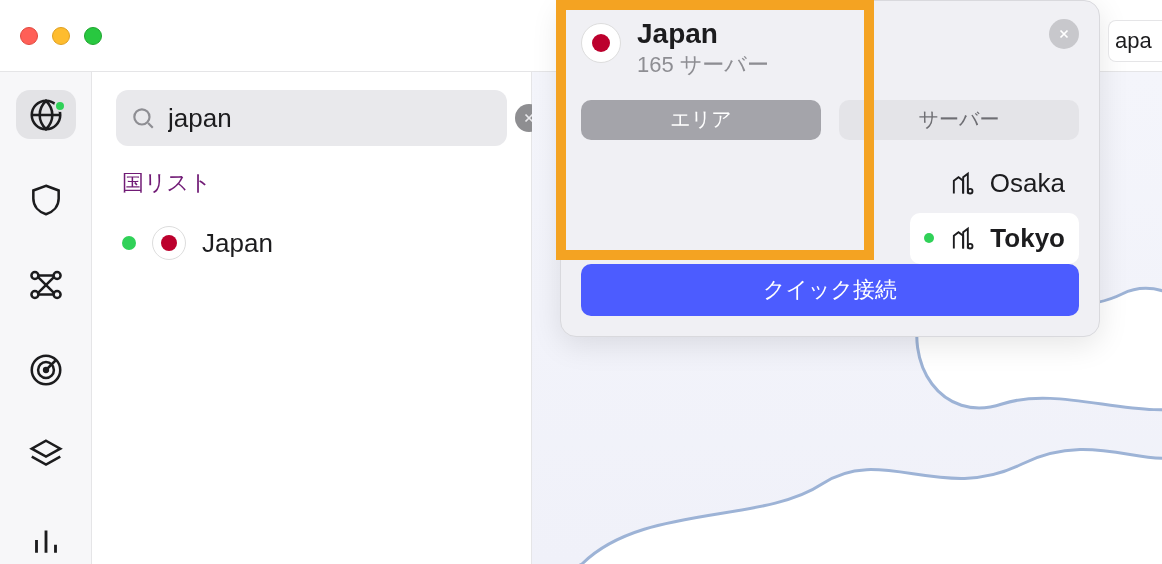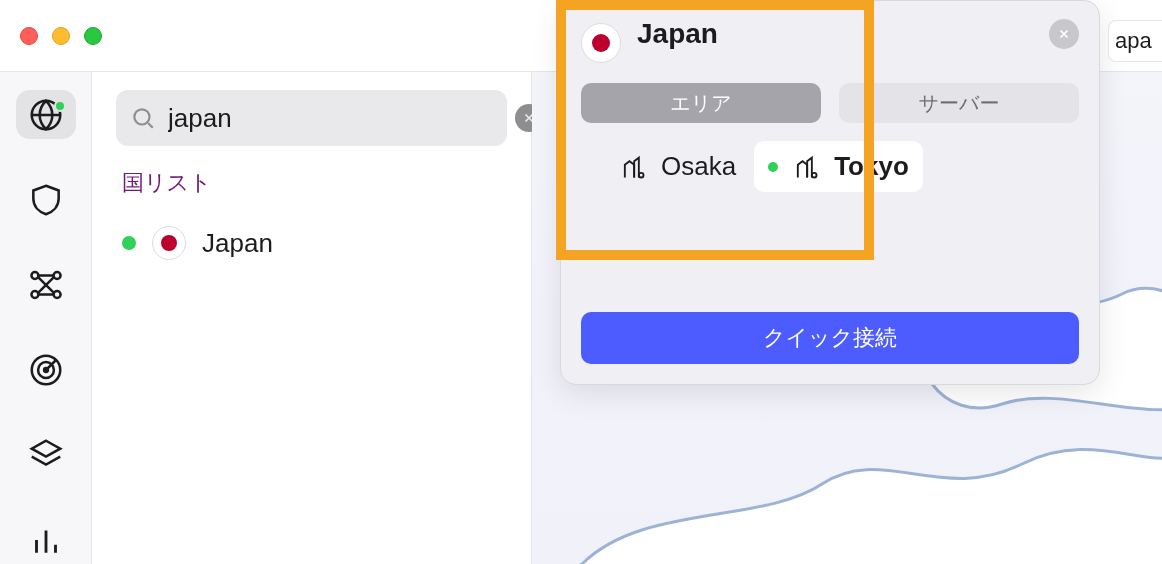--- a/index.html
+++ b/index.html
@@ -50,30 +50,30 @@
   .popover-title { font-size: 28px; font-weight: 600; color: #1c1c1e; line-height: 1.1; }
   .popover-sub { font-size: 22px; color: #8e8e93; }
   .popover-close { position: absolute; right: 0; top: 0; width: 30px; height: 30px; border-radius: 50%; background: #c8c8cc; display: flex; align-items: center; justify-content: center; cursor: pointer; }
   .popover-close svg { width: 14px; height: 14px; stroke: #fff; stroke-width: 3; }
 
   .segmented { display: flex; gap: 18px; margin-top: 20px; }
   .seg-btn { flex: 1; height: 40px; border-radius: 10px; display: flex; align-items: center; justify-content: center; font-size: 20px; cursor: pointer; }
   .seg-btn.active { background: #a4a4aa; color: #fff; }
   .seg-btn.inactive { background: #e4e4e8; color: #6e6e73; }
 
-  .area-list { margin-top: 18px; display: flex; gap: 4px; align-items: flex-end; }
+  .area-list { margin-top: 18px; display: flex; flex-direction: column; gap: 4px; align-items: flex-end; }
   .area-row { display: flex; align-items: center; gap: 14px; padding: 10px 14px; border-radius: 10px; cursor: pointer; }
   .area-row.selected { background: #ffffff; font-weight: bold; }
   .area-status { width: 10px; height: 10px; border-radius: 50%; display: inline-block; }
   .area-status.transparent { background: transparent; }
   .area-status.green { background: #30d158; }
   .city-icon { width: 28px; height: 28px; flex-shrink: 0; }
   .area-name { font-size: 26px; color: #1c1c1e; }
 
-  .connect-btn { margin-top: 120px; height: 52px; background: #4c5cff; color: #fff; border-radius: 10px; display: flex; align-items: center; justify-content: center; font-size: 22px; font-weight: 500; cursor: pointer; }
+  .connect-btn { height: 52px; background: #4c5cff; color: #fff; border-radius: 10px; display: flex; align-items: center; justify-content: center; font-size: 22px; font-weight: 500; cursor: pointer; }
 
   
   .highlight { position: absolute; border: 10px solid #f4a322; pointer-events: none; }
 
   
   .far-search { position: absolute; right: 0; top: 20px; width: 54px; height: 42px; background: #fff; border: 1px solid #e5e5e7; border-right: none; border-radius: 8px 0 0 8px; display: flex; align-items: center; padding-left: 6px; font-size: 22px; color: #1c1c1e; overflow: hidden; }
 </style>
 </head>
 <body>
 
@@ -167,20 +167,23 @@
 
   </div>
 
   <div class="popover">
     <div class="popover-header">
       <div class="popover-flag">
           <span class="flag-jp"></span>
         </div>
       <div>
         <div class="popover-title">Japan</div>
+        <div class="popover-sub">
+          <span>165</span> <span>サーバー</span>
+        </div>
       </div>
       <div class="popover-close">
         <svg viewBox="0 0 24 24" fill="none">
           <path d="M6 6l12 12M18 6L6 18"></path>
         </svg>
       </div>
     </div>
 
     <div class="segmented">
       <div class="seg-btn active">エリア</div>

